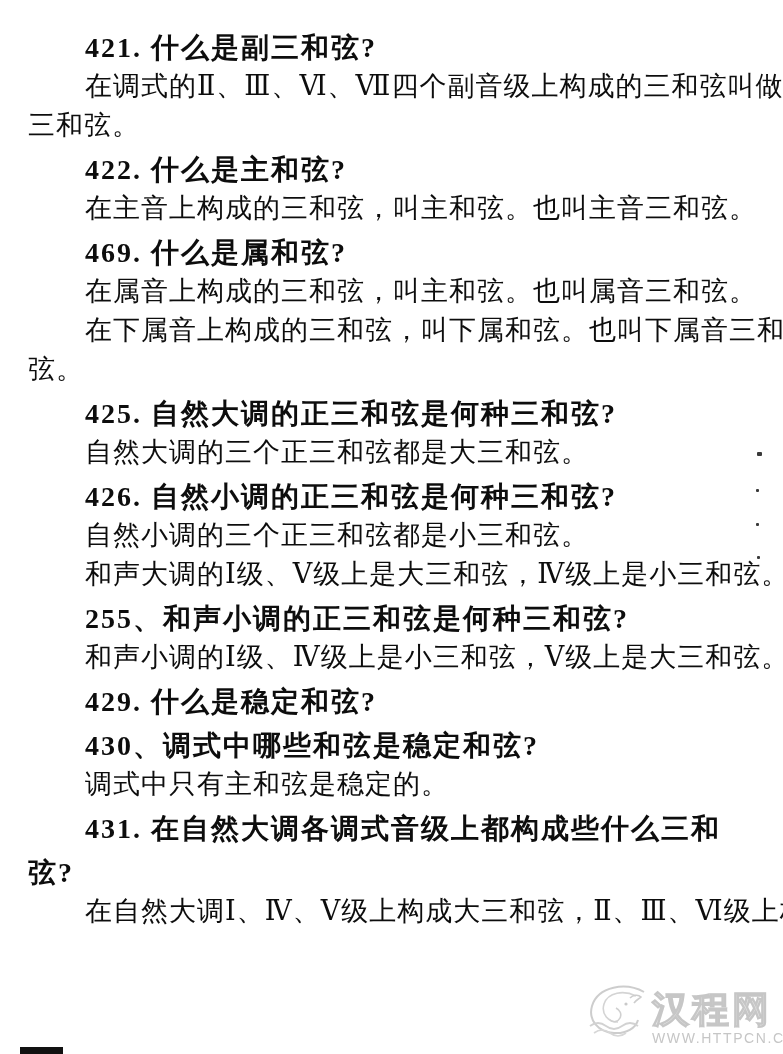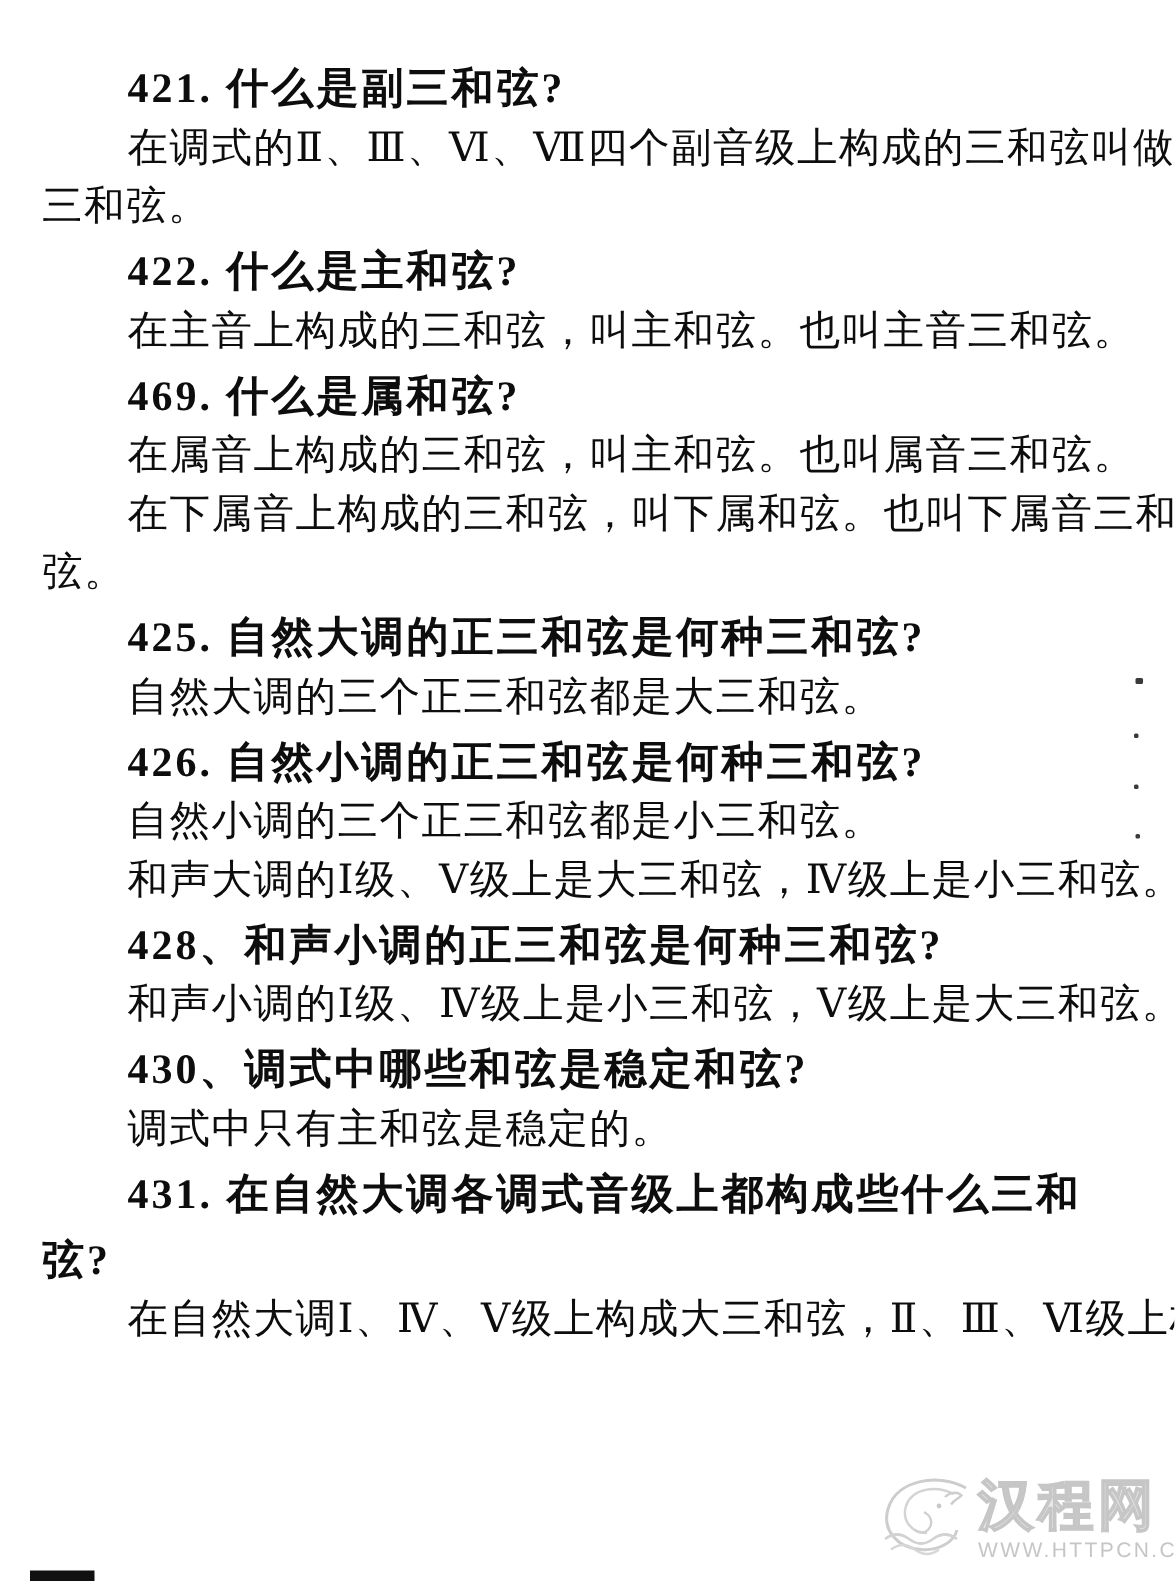--- a/index.html
+++ b/index.html
@@ -19,35 +19,35 @@
     white-space:nowrap;
     height:39px; line-height:39px;
     color:#0d0d0d;
   }
   .line.q {
     font-weight:700;
     font-size:28px;
     letter-spacing:2px;
     margin-top:5px;
   }
-  .line.q.first { margin-top:16px; }
+  .line.q.first { margin-top:4px; }
   .line.a {
     font-weight:400;
     font-size:27px;
     letter-spacing:1px;
   }
   .line.indent { padding-left:57px; }
 
   
   .watermark {
     position:absolute;
     left:586px; top:978px;
     width:197px;
     display:flex;
-    align-items:center;
+    align-items:flex-end;
     z-index:0;
   }
   .wm-logo { flex:0 0 auto; margin-top:4px; }
   .wm-text { display:flex; flex-direction:column; align-items:flex-start; margin-left:2px; }
   .wm-name {
     font-size:37px;
     line-height:40px;
     font-weight:700;
     letter-spacing:3px;
     color:#e9e9e9;
@@ -103,22 +103,23 @@
       <div class="line a indent">在主音上构成的三和弦，叫主和弦。也叫主音三和弦。</div>
       <div class="line q indent">469. 什么是属和弦?</div>
       <div class="line a indent">在属音上构成的三和弦，叫主和弦。也叫属音三和弦。</div>
       <div class="line a indent">在下属音上构成的三和弦，叫下属和弦。也叫下属音三和</div>
       <div class="line a">弦。</div>
       <div class="line q indent">425. 自然大调的正三和弦是何种三和弦?</div>
       <div class="line a indent">自然大调的三个正三和弦都是大三和弦。</div>
       <div class="line q indent">426. 自然小调的正三和弦是何种三和弦?</div>
       <div class="line a indent">自然小调的三个正三和弦都是小三和弦。</div>
       <div class="line a indent">和声大调的Ⅰ级、Ⅴ级上是大三和弦，Ⅳ级上是小三和弦。</div>
-      <div class="line q indent">428、和声小调的正三和弦是何种三和弦?</div>
+      <div class="line q indent">255、和声小调的正三和弦是何种三和弦?</div>
       <div class="line a indent">和声小调的Ⅰ级、Ⅳ级上是小三和弦，Ⅴ级上是大三和弦。</div>
+      <div class="line q indent">429. 什么是稳定和弦?</div>
       <div class="line q indent">430、调式中哪些和弦是稳定和弦?</div>
       <div class="line a indent">调式中只有主和弦是稳定的。</div>
       <div class="line q indent">431. 在自然大调各调式音级上都构成些什么三和</div>
       <div class="line q">弦?</div>
       <div class="line a indent">在自然大调Ⅰ、Ⅳ、Ⅴ级上构成大三和弦，Ⅱ、Ⅲ、Ⅵ级上构</div>
     </div>
 
   <div class="artifact bar"></div>
   <div class="speck s1"></div>
   <div class="speck s2"></div>

